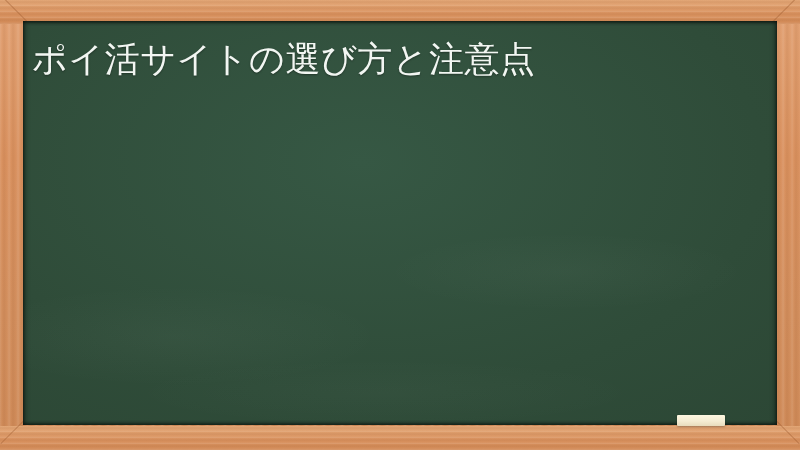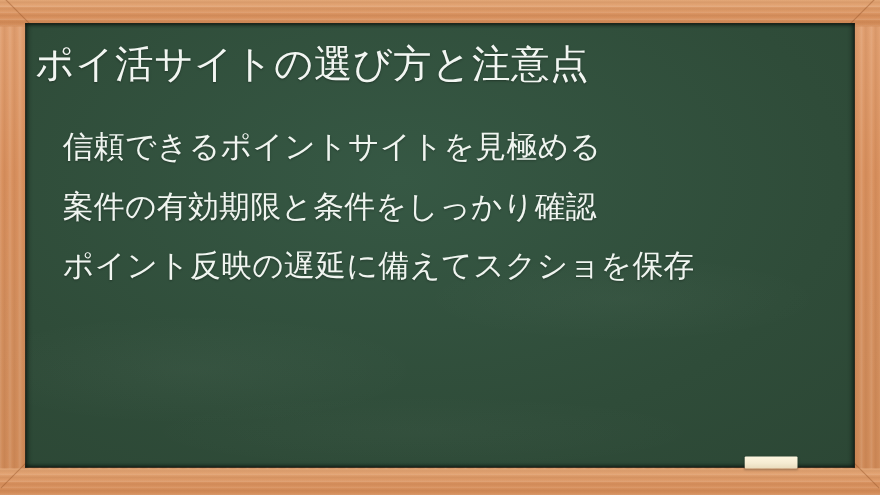--- a/index.html
+++ b/index.html
@@ -189,24 +189,19 @@
   <div class="miter miter-bl"></div>
   <div class="miter miter-br"></div>
 
   <div class="board">
     <div class="board-dust"></div>
 
     <div class="board-content">
 
       <div class="board-title">ポイ活サイトの選び方と注意点</div>
 
-      <ul class="board-list">
-        <li class="board-list-item">信頼できるポイントサイトを見極める</li>
-        <li class="board-list-item">案件の有効期限と条件をしっかり確認</li>
-        <li class="board-list-item">ポイント反映の遅延に備えてスクショを保存</li>
-      </ul>
 
     </div>
   </div>
 
   <div class="chalk-stick"></div>
 
 </div>
 
 </body></html>

